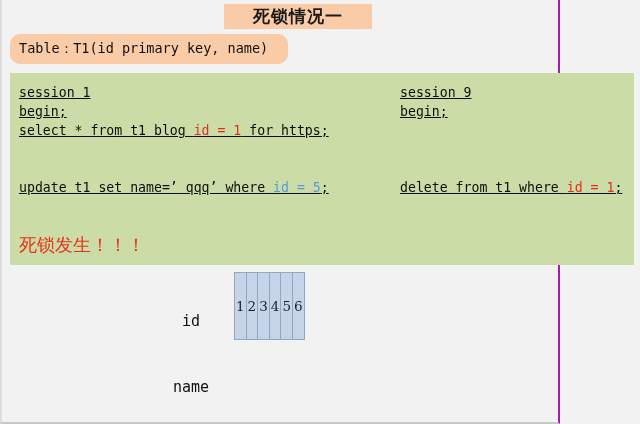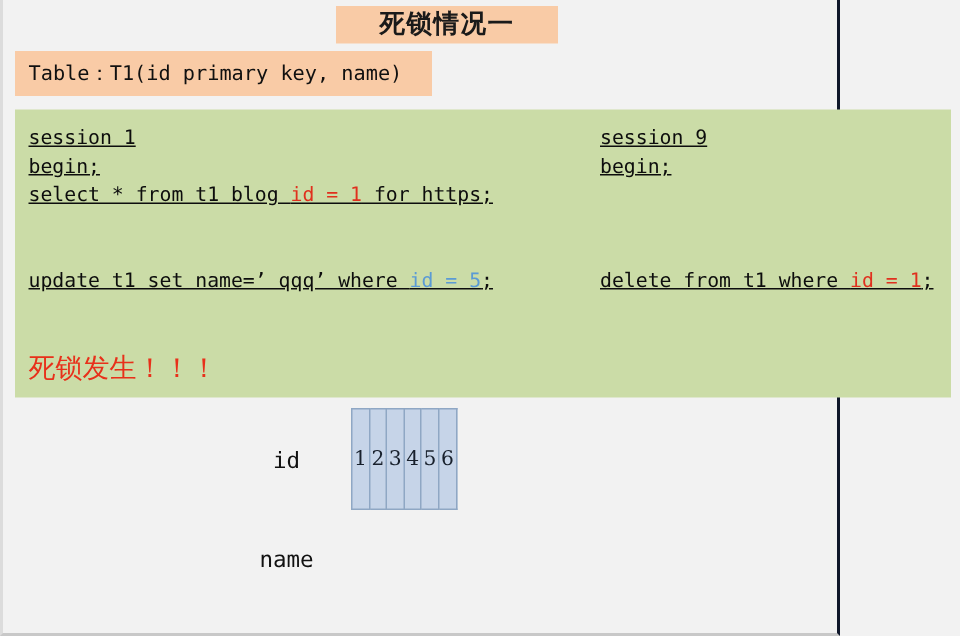--- a/index.html
+++ b/index.html
@@ -14,21 +14,21 @@
     overflow: hidden;
     position: relative;
   }
   #page {
     position: absolute;
     left: 0; top: 0;
     width: 560px;
     height: 424px;
     background: #f2f2f2;
     border-left: 2px solid #dcdcdc;
-    border-right: 2px solid #0f172a;
+    border-right: 2px solid #a21caf;
     border-bottom: 2px solid #c8c8c8;
     box-sizing: border-box;
   }
 
   
   #title-banner {
     position: absolute;
     left: 222px;
     top: 4px;
     width: 148px;
@@ -50,20 +50,21 @@
   
   #table-def-box {
     position: absolute;
     left: 8px;
     top: 34px;
     width: 278px;
     height: 30px;
     background: #f9cba6;
     display: flex;
     align-items: center;
+    border-radius: 10px;
   }
   #table-def-box .def-text {
     font-family: "DejaVu Sans Mono", "Liberation Mono", monospace;
     font-size: 13.5px;
     color: #101010;
     padding-left: 9px;
     white-space: nowrap;
   }
 
   
@@ -108,21 +109,21 @@
 
   
   #data-table-wrap {
     position: absolute;
     left: 150px;
     top: 272px;
   }
   #row-labels {
     position: absolute;
     left: 0px;
-    top: 2px;
+    top: 16px;
     width: 78px;
   }
   .row-label {
     height: 66px;
     display: flex;
     align-items: center;
     justify-content: center;
     font-family: "DejaVu Sans Mono", "Liberation Mono", monospace;
     font-size: 15px;
     color: #111;

